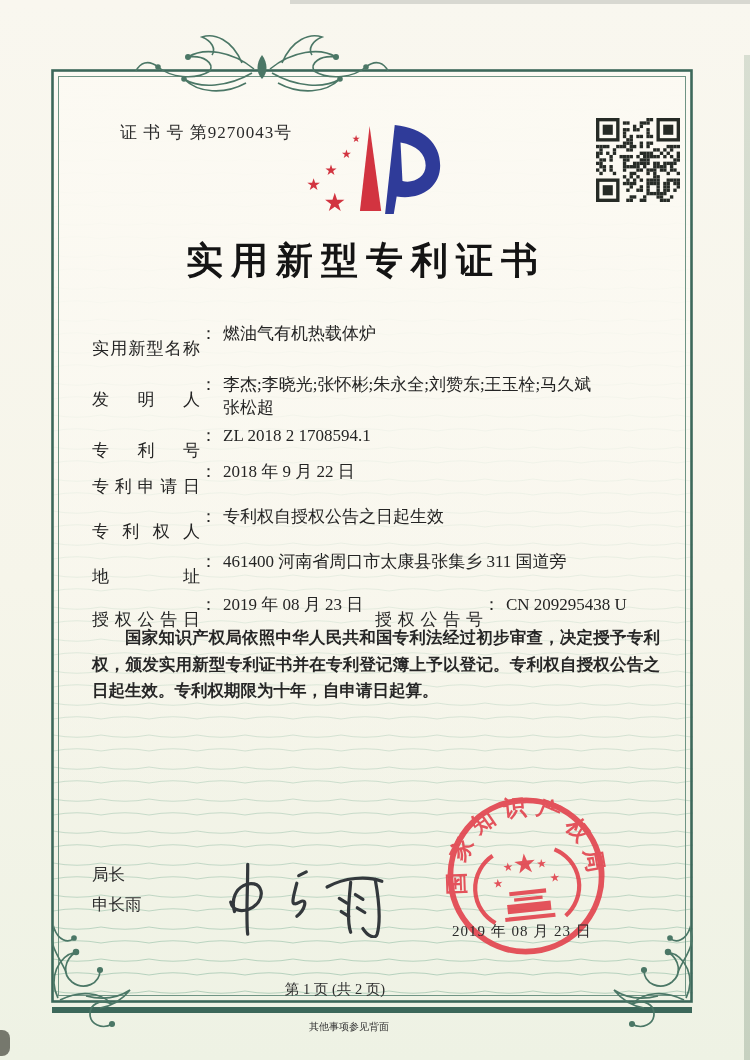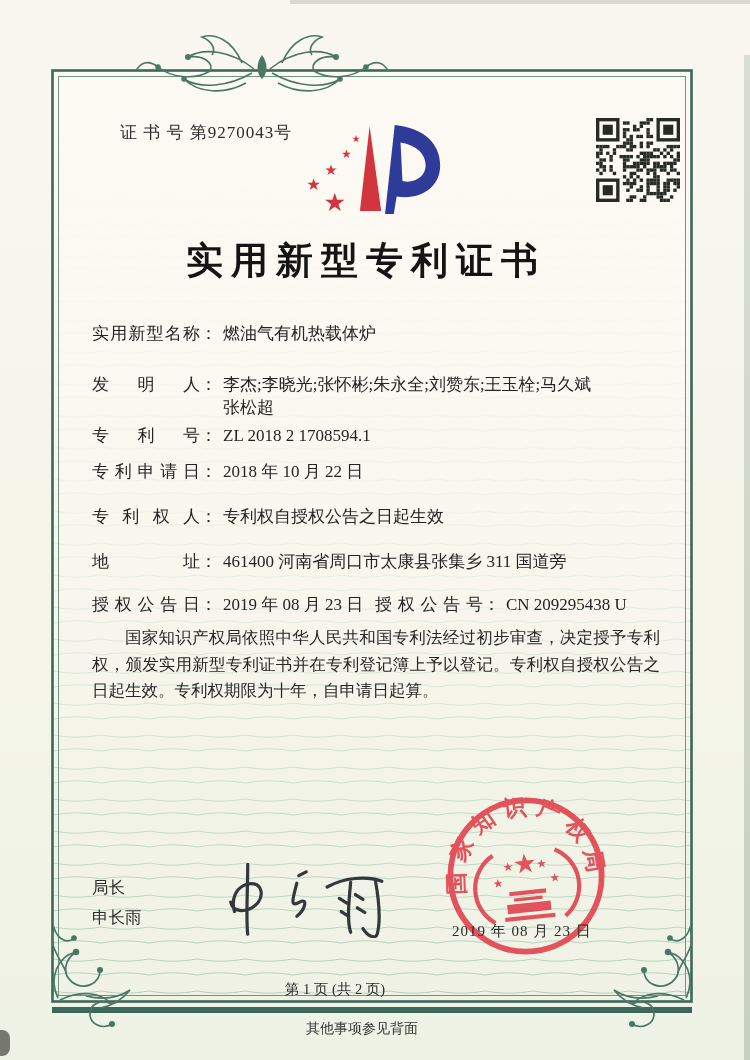--- a/index.html
+++ b/index.html
@@ -16,29 +16,29 @@
   
   #waves{left:53px;top:71px;}
   .fade{left:53px;top:71px;width:638px;height:932px;
     background:linear-gradient(180deg,rgba(252,250,243,.95) 0%,rgba(252,250,243,.72) 30%,rgba(252,250,243,.34) 55%,rgba(252,250,243,0) 80%);}
   #frame{left:0;top:0;}
   
   .certno{left:76px;top:121px;font-size:17px;letter-spacing:1px;color:#2b2b2b;margin-left:44px;}
   .title{left:52px;top:236px;width:640px;text-align:center;padding-right:12px;box-sizing:border-box;
     font-size:37px;font-weight:bold;letter-spacing:8px;color:#141414;}
   .row{left:92px;width:585px;font-size:17px;line-height:23px;white-space:nowrap;}
-  .flabel{display:inline-block;width:108px;text-align:justify;text-align-last:justify;vertical-align:top;}
+  .flabel{display:inline-block;width:108px;text-align:justify;text-align-last:justify;vertical-align:top;margin-top:15px;}
   .colon{margin-right:6px;}
   .pair2{position:absolute;left:283px;top:0;white-space:nowrap;}
   .paras{left:92px;top:625px;width:568px;font-size:16.5px;line-height:26.5px;text-align:justify;color:#262626;}
-  .paras p{margin:0;text-indent:2em;}
-  .officer{left:92px;font-size:16.5px;font-family:"Liberation Sans","DejaVu Sans",sans-serif;color:#2e2e2e;margin-top:13px;}
+  .paras p{margin:0;text-indent:2em;font-weight:bold;}
+  .officer{left:92px;font-size:16.5px;font-family:"Liberation Sans","DejaVu Sans",sans-serif;color:#2e2e2e;}
   .sealdate{left:452px;top:922px;width:150px;font-size:15px;letter-spacing:1px;color:#2b2b2b;z-index:6;}
   .pageinfo{left:240px;top:968px;width:190px;text-align:center;font-size:14.5px;color:#2e2e2e;margin-top:12px;}
-  .backnote{left:262px;top:1020px;width:200px;text-align:center;font-size:14px;color:#333;}
+  .backnote{left:249px;top:1020px;width:200px;text-align:center;font-size:10px;color:#333;}
   svg{display:block;}
 </style>
 </head>
 <body>
 
 <div class="abs edge-top"></div>
 <div class="abs edge-right"></div>
 <div class="abs smudge"></div>
 
 <svg id="waves" class="abs" width="640" height="934" viewBox="0 0 640 934">
@@ -371,21 +371,21 @@
 </div>
 <div class="abs row" style="top:396px;left:223px;">
   <span>张松超</span>
 </div>
 
 <div class="abs row" style="top:424px;">
   <span class="flabel">专利号</span><span class="colon">：</span><span>ZL 2018 2 1708594.1</span>
 </div>
 
 <div class="abs row" style="top:460px;">
-  <span class="flabel">专利申请日</span><span class="colon">：</span><span>2018 年 10 月 22 日</span>
+  <span class="flabel">专利申请日</span><span class="colon">：</span><span>2018 年 9 月 22 日</span>
 </div>
 
 <div class="abs row" style="top:505px;">
   <span class="flabel">专利权人</span><span class="colon">：</span><span>专利权自授权公告之日起生效</span>
 </div>
 
 <div class="abs row" style="top:550px;">
   <span class="flabel">地址</span><span class="colon">：</span><span>461400 河南省周口市太康县张集乡 311 国道旁</span>
 </div>
 

